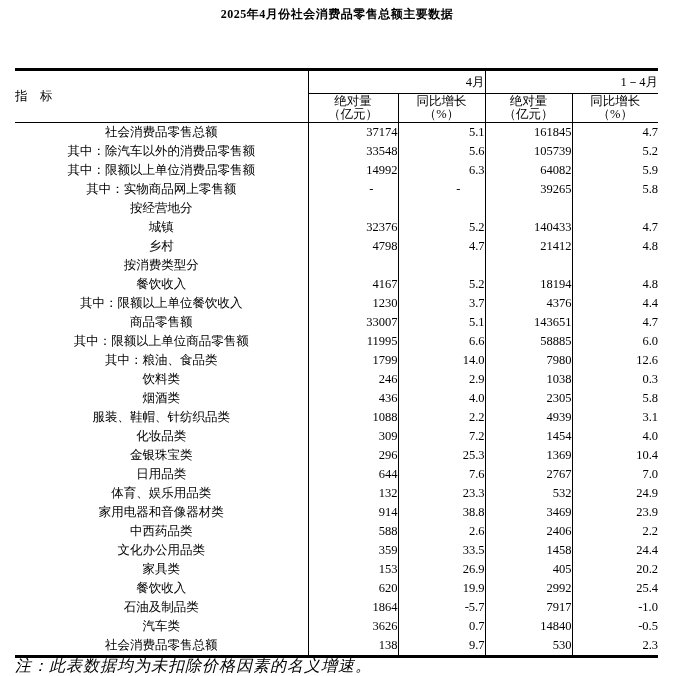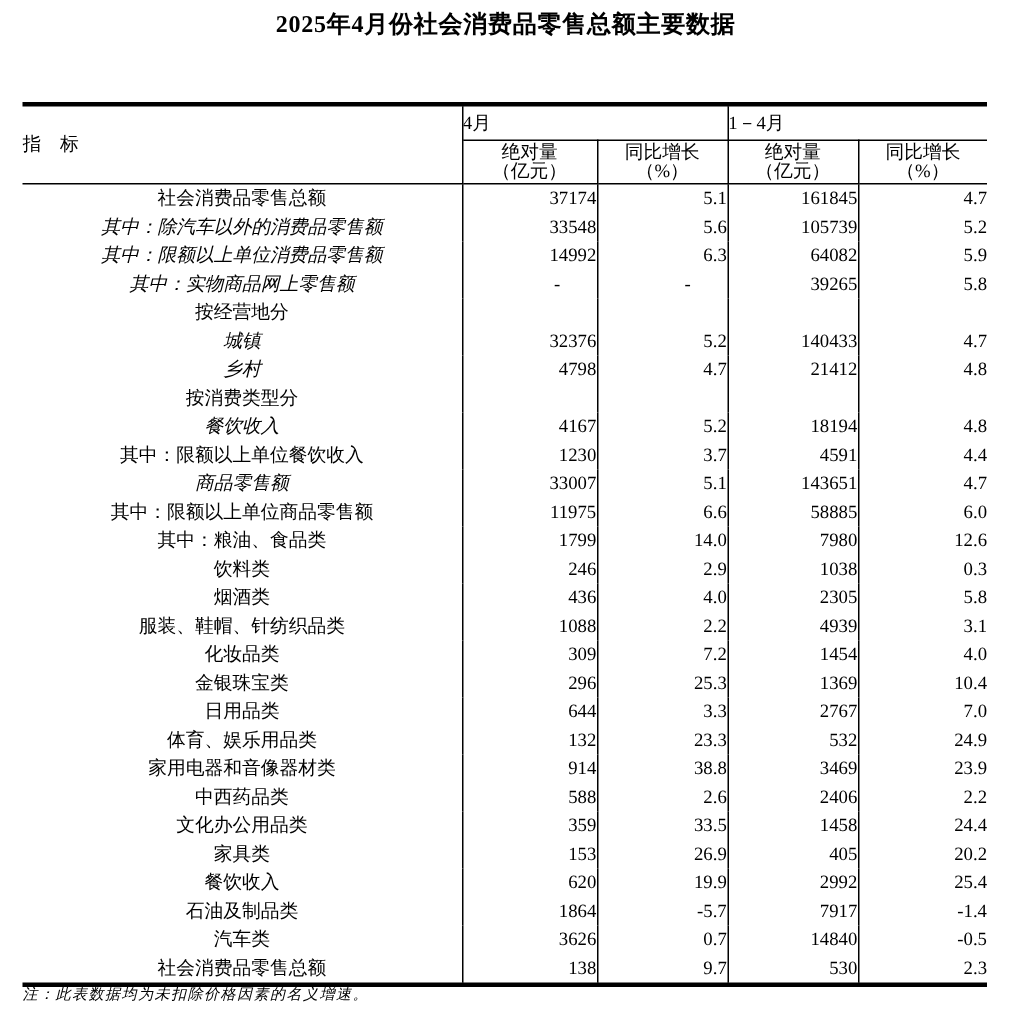--- a/index.html
+++ b/index.html
@@ -3,58 +3,58 @@
 <meta charset="utf-8">
 <style>
   html,body{margin:0;padding:0;background:#fff;}
   body{
     width:674px;height:676px;position:relative;overflow:hidden;
     font-family:"Liberation Serif","DejaVu Serif",serif;
     color:#000;
   }
   .page-title{
     position:absolute;top:6px;left:0;width:674px;
-    text-align:center;font-size:16px;font-weight:bold;
+    text-align:center;font-size:12px;font-weight:bold;
     letter-spacing:0.5px;
   }
   .stat-table{
     position:absolute;top:68px;left:15px;
     border-collapse:collapse;table-layout:fixed;
     width:643px;
     border-top:3px solid #000;border-bottom:3px solid #000;
     font-size:12.5px;
   }
   .stat-table th,.stat-table td{
     margin:0;padding:0;font-weight:normal;
     overflow:hidden;white-space:nowrap;
   }
   
   .th-indicator{
     border-right:1px solid #000;border-bottom:1px solid #000;
     text-align:left;vertical-align:middle;
   }
-  .th-group{height:22px;text-align:left;vertical-align:middle;border-bottom:1px solid #000;}
+  .th-group{height:22px;text-align:right;vertical-align:middle;border-bottom:1px solid #000;}
   .th-group.g1{border-right:1px solid #000;}
   .th-sub{height:28px;text-align:center;vertical-align:middle;border-bottom:1px solid #000;border-right:1px solid #000;line-height:13px;}
   .th-sub.last{border-right:none;}
   .th-sub span{display:block;}
   
   .stat-table tbody td{height:19px;line-height:19px;vertical-align:middle;}
   .c-label{border-right:1px solid #000;text-align:center;}
   .c-num{border-right:1px solid #000;text-align:right;padding-right:10px;}
   .c-num.last{border-right:none;}
   .c-num.dash{padding-right:24px;}
   .ind0{padding-left:2px;}
-  .ind1{padding-left:16px;font-style:italic;}
+  .ind1{padding-left:16px;}
   .ind2{padding-left:28px;}
   .ind3{padding-left:42px;}
   .ind4{padding-left:80px;}
   .footnote{
     position:absolute;top:656px;left:15px;width:650px;
-    font-size:10px;font-style:italic;letter-spacing:1px;
+    font-size:16px;font-style:italic;letter-spacing:1px;
   }
 </style>
 </head>
 <body>
 
 <div class="page-title">2025年4月份社会消费品零售总额主要数据</div>
 
 <table class="stat-table">
   <colgroup>
     <col style="width:293px">
@@ -149,33 +149,33 @@
         <td class="c-label ind1">餐饮收入</td>
         <td class="c-num">4167</td>
         <td class="c-num">5.2</td>
         <td class="c-num">18194</td>
         <td class="c-num last">4.8</td>
       </tr>
       <tr>
         <td class="c-label ind2">其中：限额以上单位餐饮收入</td>
         <td class="c-num">1230</td>
         <td class="c-num">3.7</td>
-        <td class="c-num">4591</td>
+        <td class="c-num">4376</td>
         <td class="c-num last">4.4</td>
       </tr>
       <tr>
         <td class="c-label ind1">商品零售额</td>
         <td class="c-num">33007</td>
         <td class="c-num">5.1</td>
         <td class="c-num">143651</td>
         <td class="c-num last">4.7</td>
       </tr>
       <tr>
         <td class="c-label ind2">其中：限额以上单位商品零售额</td>
-        <td class="c-num">11975</td>
+        <td class="c-num">11995</td>
         <td class="c-num">6.6</td>
         <td class="c-num">58885</td>
         <td class="c-num last">6.0</td>
       </tr>
       <tr>
         <td class="c-label ind3">其中：粮油、食品类</td>
         <td class="c-num">1799</td>
         <td class="c-num">14.0</td>
         <td class="c-num">7980</td>
         <td class="c-num last">12.6</td>
@@ -211,21 +211,21 @@
       <tr>
         <td class="c-label ind4">金银珠宝类</td>
         <td class="c-num">296</td>
         <td class="c-num">25.3</td>
         <td class="c-num">1369</td>
         <td class="c-num last">10.4</td>
       </tr>
       <tr>
         <td class="c-label ind4">日用品类</td>
         <td class="c-num">644</td>
-        <td class="c-num">3.3</td>
+        <td class="c-num">7.6</td>
         <td class="c-num">2767</td>
         <td class="c-num last">7.0</td>
       </tr>
       <tr>
         <td class="c-label ind4">体育、娱乐用品类</td>
         <td class="c-num">132</td>
         <td class="c-num">23.3</td>
         <td class="c-num">532</td>
         <td class="c-num last">24.9</td>
       </tr>
@@ -262,21 +262,21 @@
         <td class="c-num">620</td>
         <td class="c-num">19.9</td>
         <td class="c-num">2992</td>
         <td class="c-num last">25.4</td>
       </tr>
       <tr>
         <td class="c-label ind4">石油及制品类</td>
         <td class="c-num">1864</td>
         <td class="c-num">-5.7</td>
         <td class="c-num">7917</td>
-        <td class="c-num last">-1.4</td>
+        <td class="c-num last">-1.0</td>
       </tr>
       <tr>
         <td class="c-label ind4">汽车类</td>
         <td class="c-num">3626</td>
         <td class="c-num">0.7</td>
         <td class="c-num">14840</td>
         <td class="c-num last">-0.5</td>
       </tr>
       <tr>
         <td class="c-label ind4">社会消费品零售总额</td>

